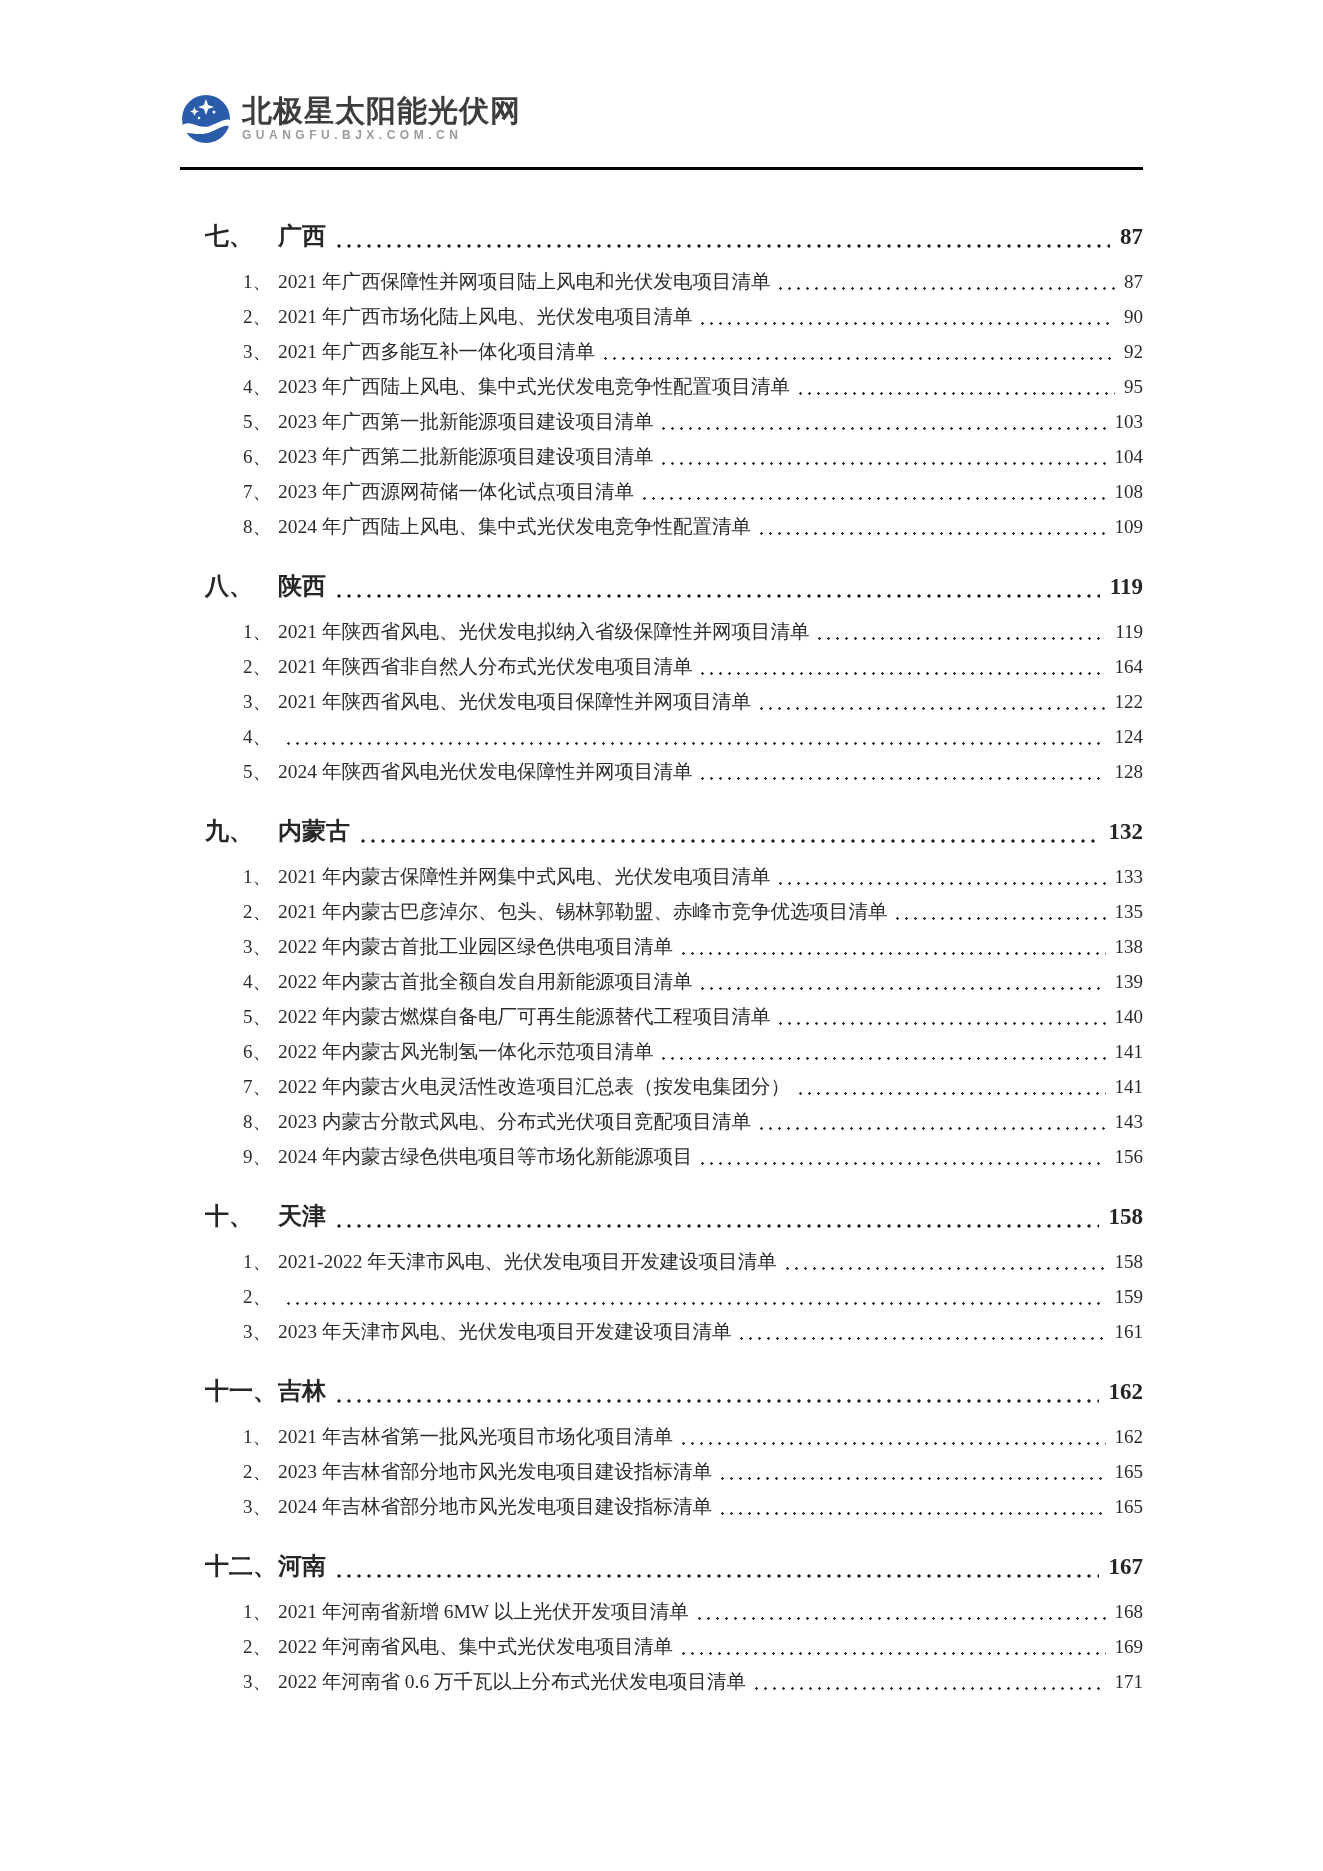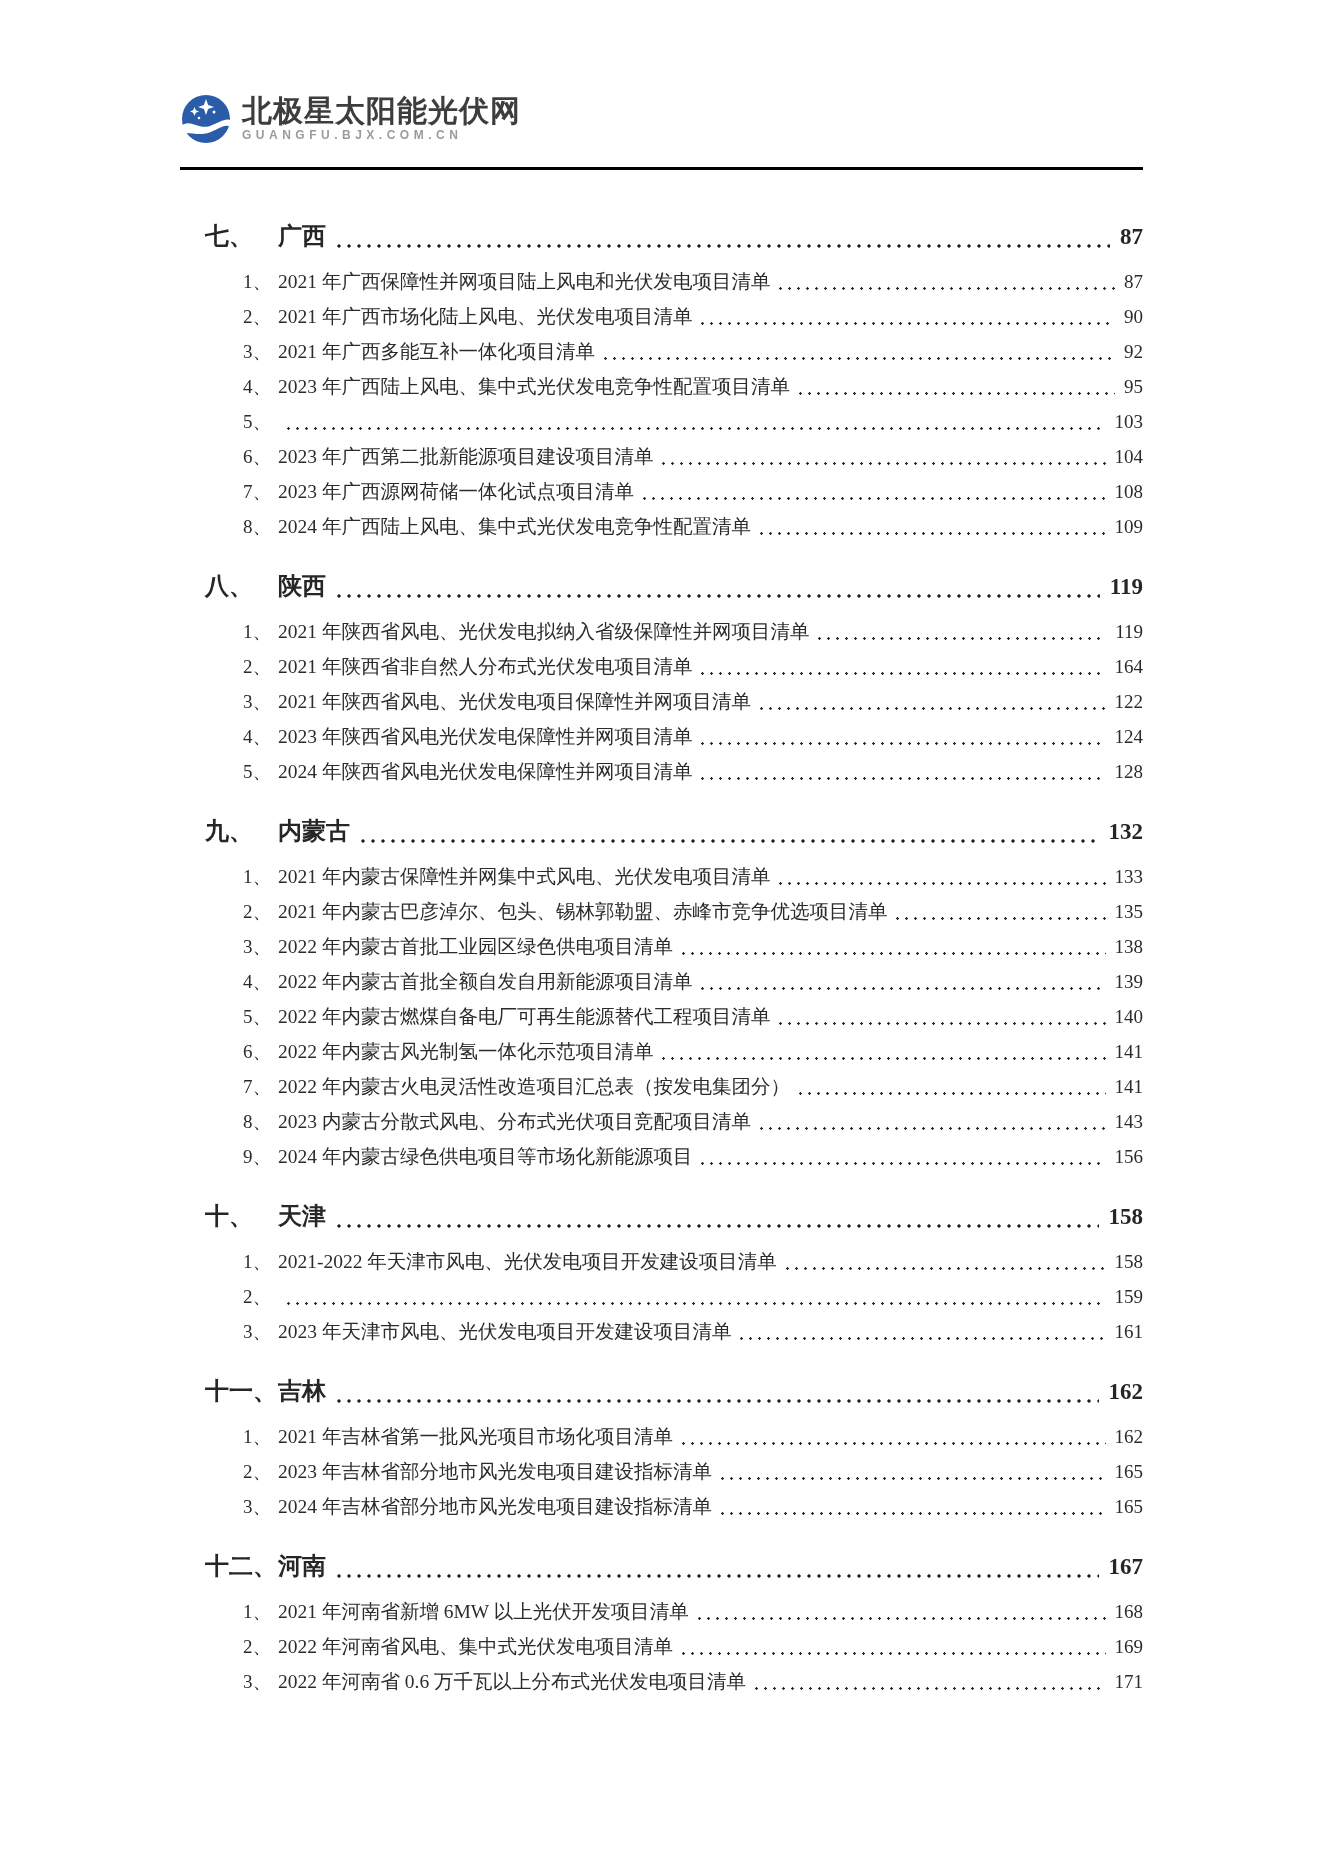--- a/index.html
+++ b/index.html
@@ -115,20 +115,21 @@
         <span class="item-page">92</span>
       </div>
       <div class="item-row">
         <span class="item-no">4、</span>
         <span class="item-title">2023 年广西陆上风电、集中式光伏发电竞争性配置项目清单</span>
         <span class="item-dots"></span>
         <span class="item-page">95</span>
       </div>
       <div class="item-row">
         <span class="item-no">5、</span>
+        <span class="item-title">2023 年广西第一批新能源项目建设项目清单</span>
         <span class="item-dots"></span>
         <span class="item-page">103</span>
       </div>
       <div class="item-row">
         <span class="item-no">6、</span>
         <span class="item-title">2023 年广西第二批新能源项目建设项目清单</span>
         <span class="item-dots"></span>
         <span class="item-page">104</span>
       </div>
       <div class="item-row">
@@ -162,21 +163,20 @@
         <span class="item-page">164</span>
       </div>
       <div class="item-row">
         <span class="item-no">3、</span>
         <span class="item-title">2021 年陕西省风电、光伏发电项目保障性并网项目清单</span>
         <span class="item-dots"></span>
         <span class="item-page">122</span>
       </div>
       <div class="item-row">
         <span class="item-no">4、</span>
-        <span class="item-title">2023 年陕西省风电光伏发电保障性并网项目清单</span>
         <span class="item-dots"></span>
         <span class="item-page">124</span>
       </div>
       <div class="item-row">
         <span class="item-no">5、</span>
         <span class="item-title">2024 年陕西省风电光伏发电保障性并网项目清单</span>
         <span class="item-dots"></span>
         <span class="item-page">128</span>
       </div>
       <div class="sec-row">

